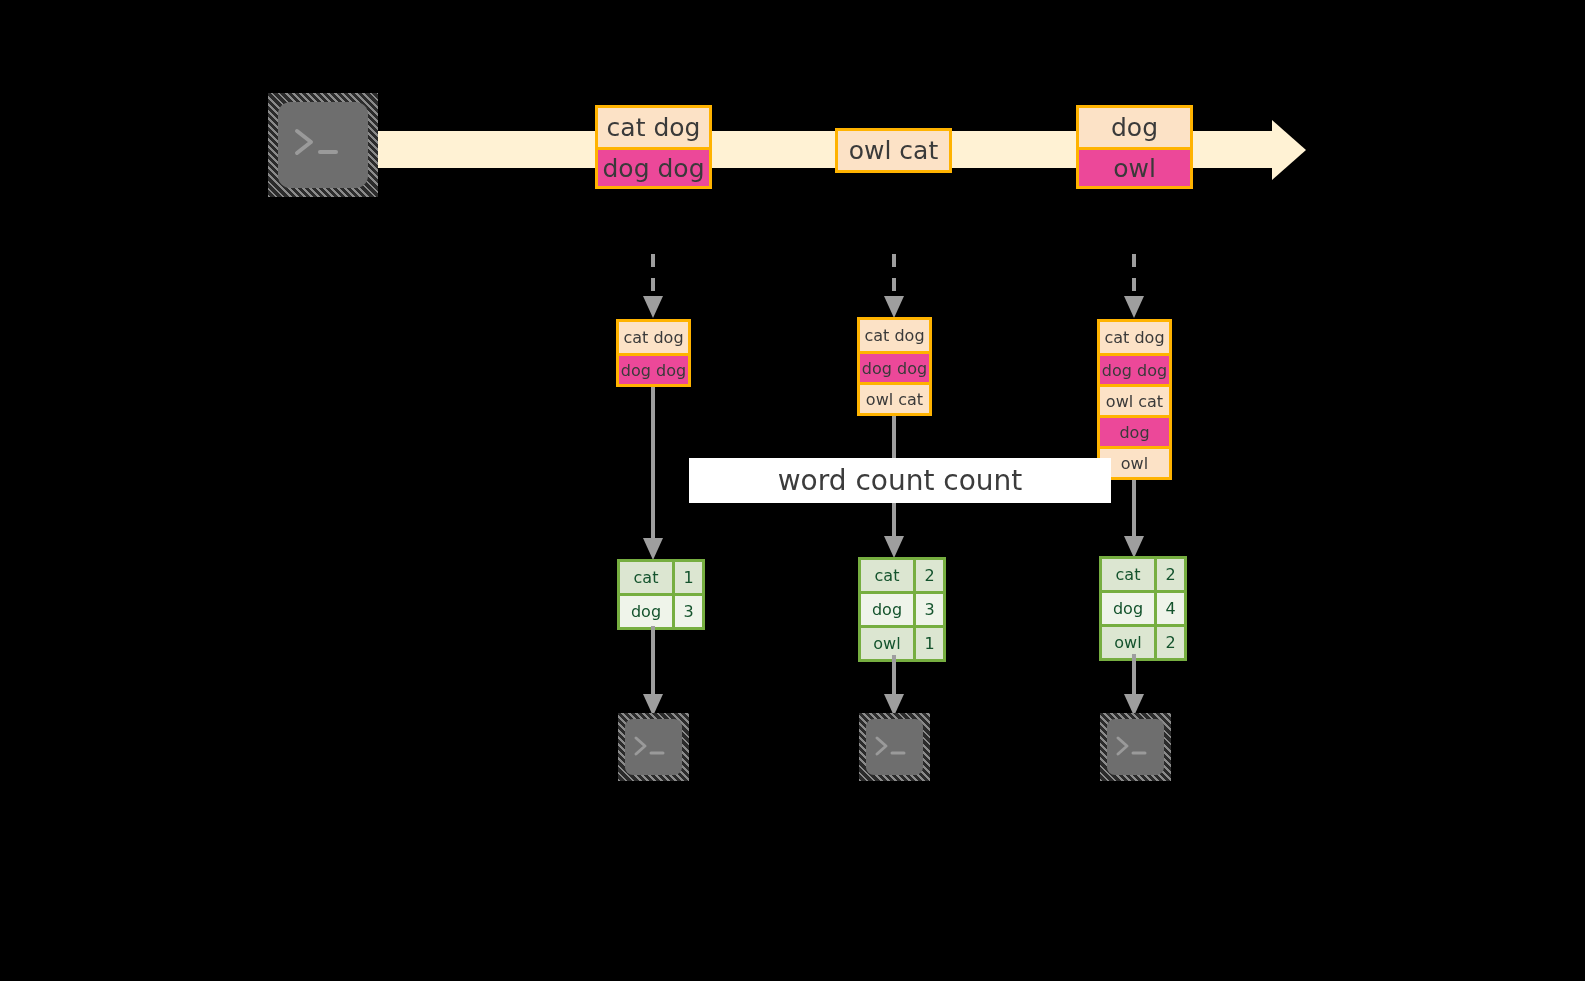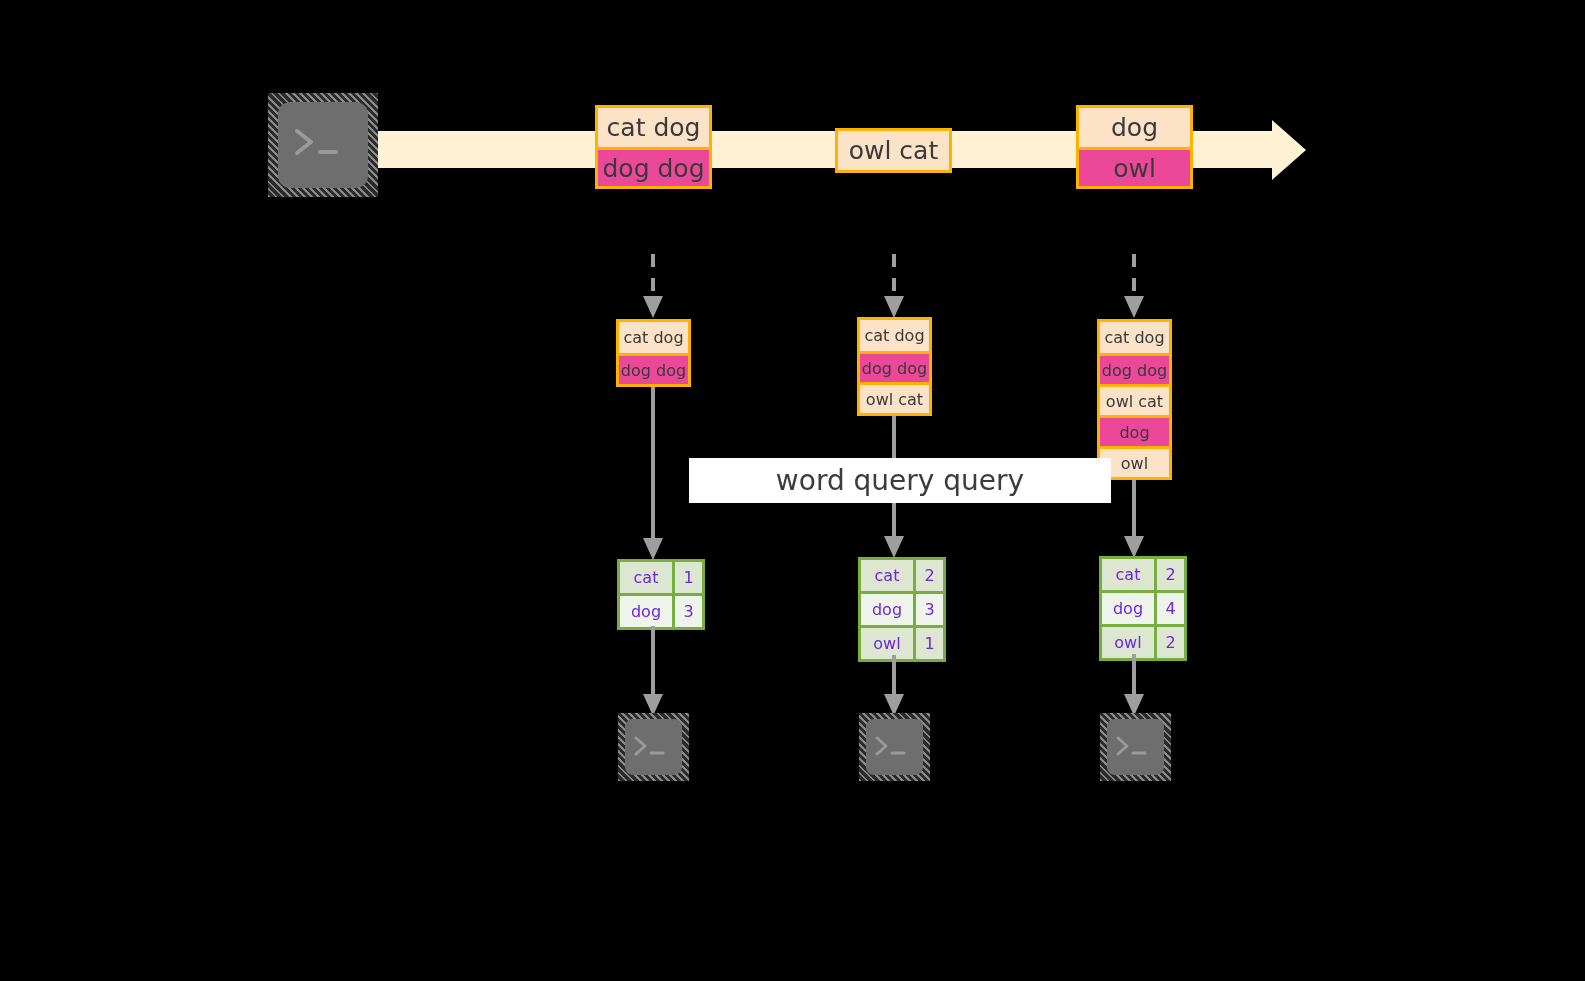--- a/index.html
+++ b/index.html
@@ -88,21 +88,21 @@
     display: flex;
     height: 31px;
   }
   .res .trow + .trow { border-top: 3px solid #76AE40; }
   .res .tc {
     box-sizing: border-box;
     display: flex;
     align-items: center;
     justify-content: center;
     font-size: 16px;
-    color: #6d28d9;
+    color: #14532d;
   }
   .res .tc.word { width: 52px; }
   .res .tc.cnt  { width: 30px; border-left: 3px solid #76AE40; }
   .res .trow.dark  .tc { background: #DCE6D1; }
   .res .trow.light .tc { background: #EFF4EA; }
 
   
   .conn {
     position: absolute;
     overflow: visible;
@@ -271,16 +271,16 @@
 
   <div class="terminal" style="left:1100px; top:713px; width:71px; height:68px;">
     <div class="inner" style="left:7px; top:6px; right:7px; bottom:6px;"></div>
     <svg width="40" height="24" viewBox="0 0 40 24" style="margin-left:-4px; margin-top:-3px;">
       <path d="M4 4 L13 12 L4 20" fill="none" stroke="#9a9a9a" stroke-width="3" stroke-linecap="round" stroke-linejoin="round"></path>
       <line x1="19" y1="19" x2="31" y2="19" stroke="#9a9a9a" stroke-width="3" stroke-linecap="round"></line>
     </svg>
   </div>
 
   <div class="banner" style="left:689px; top:458px; width:422px; height:45px;">
-    <span>word query query</span>
+    <span>word count count</span>
   </div>
 
 </div>
 
 </body></html>

